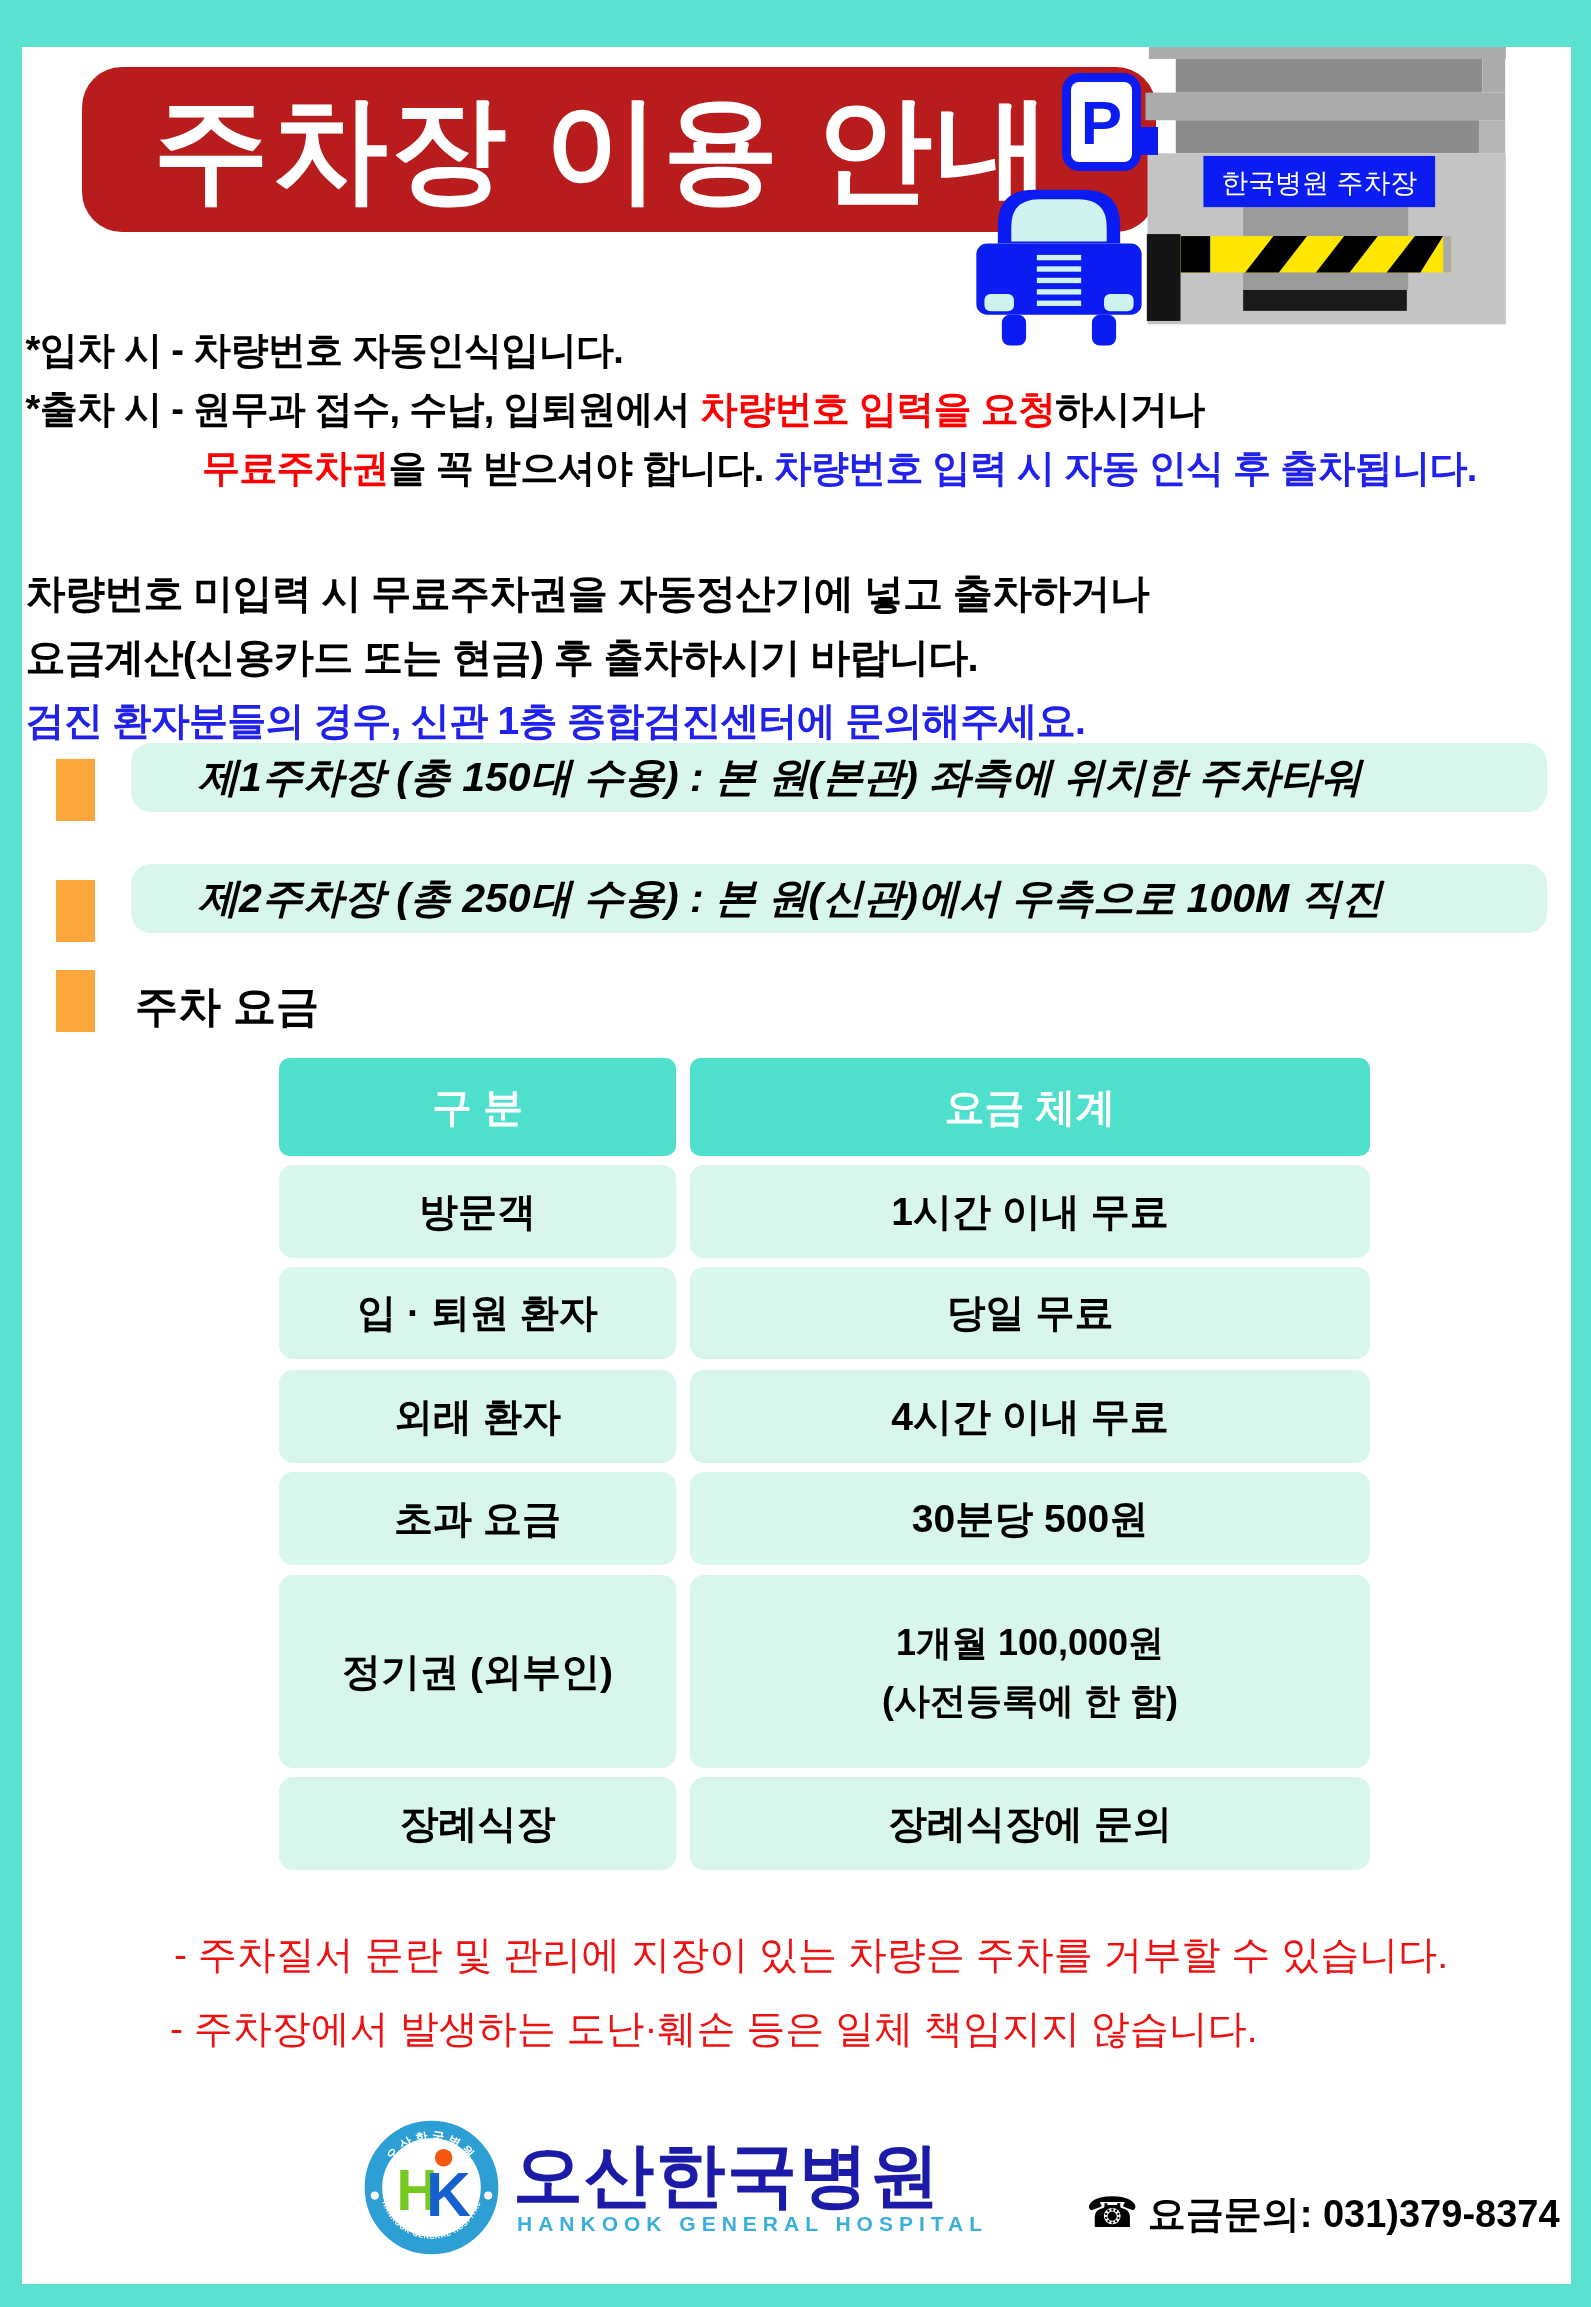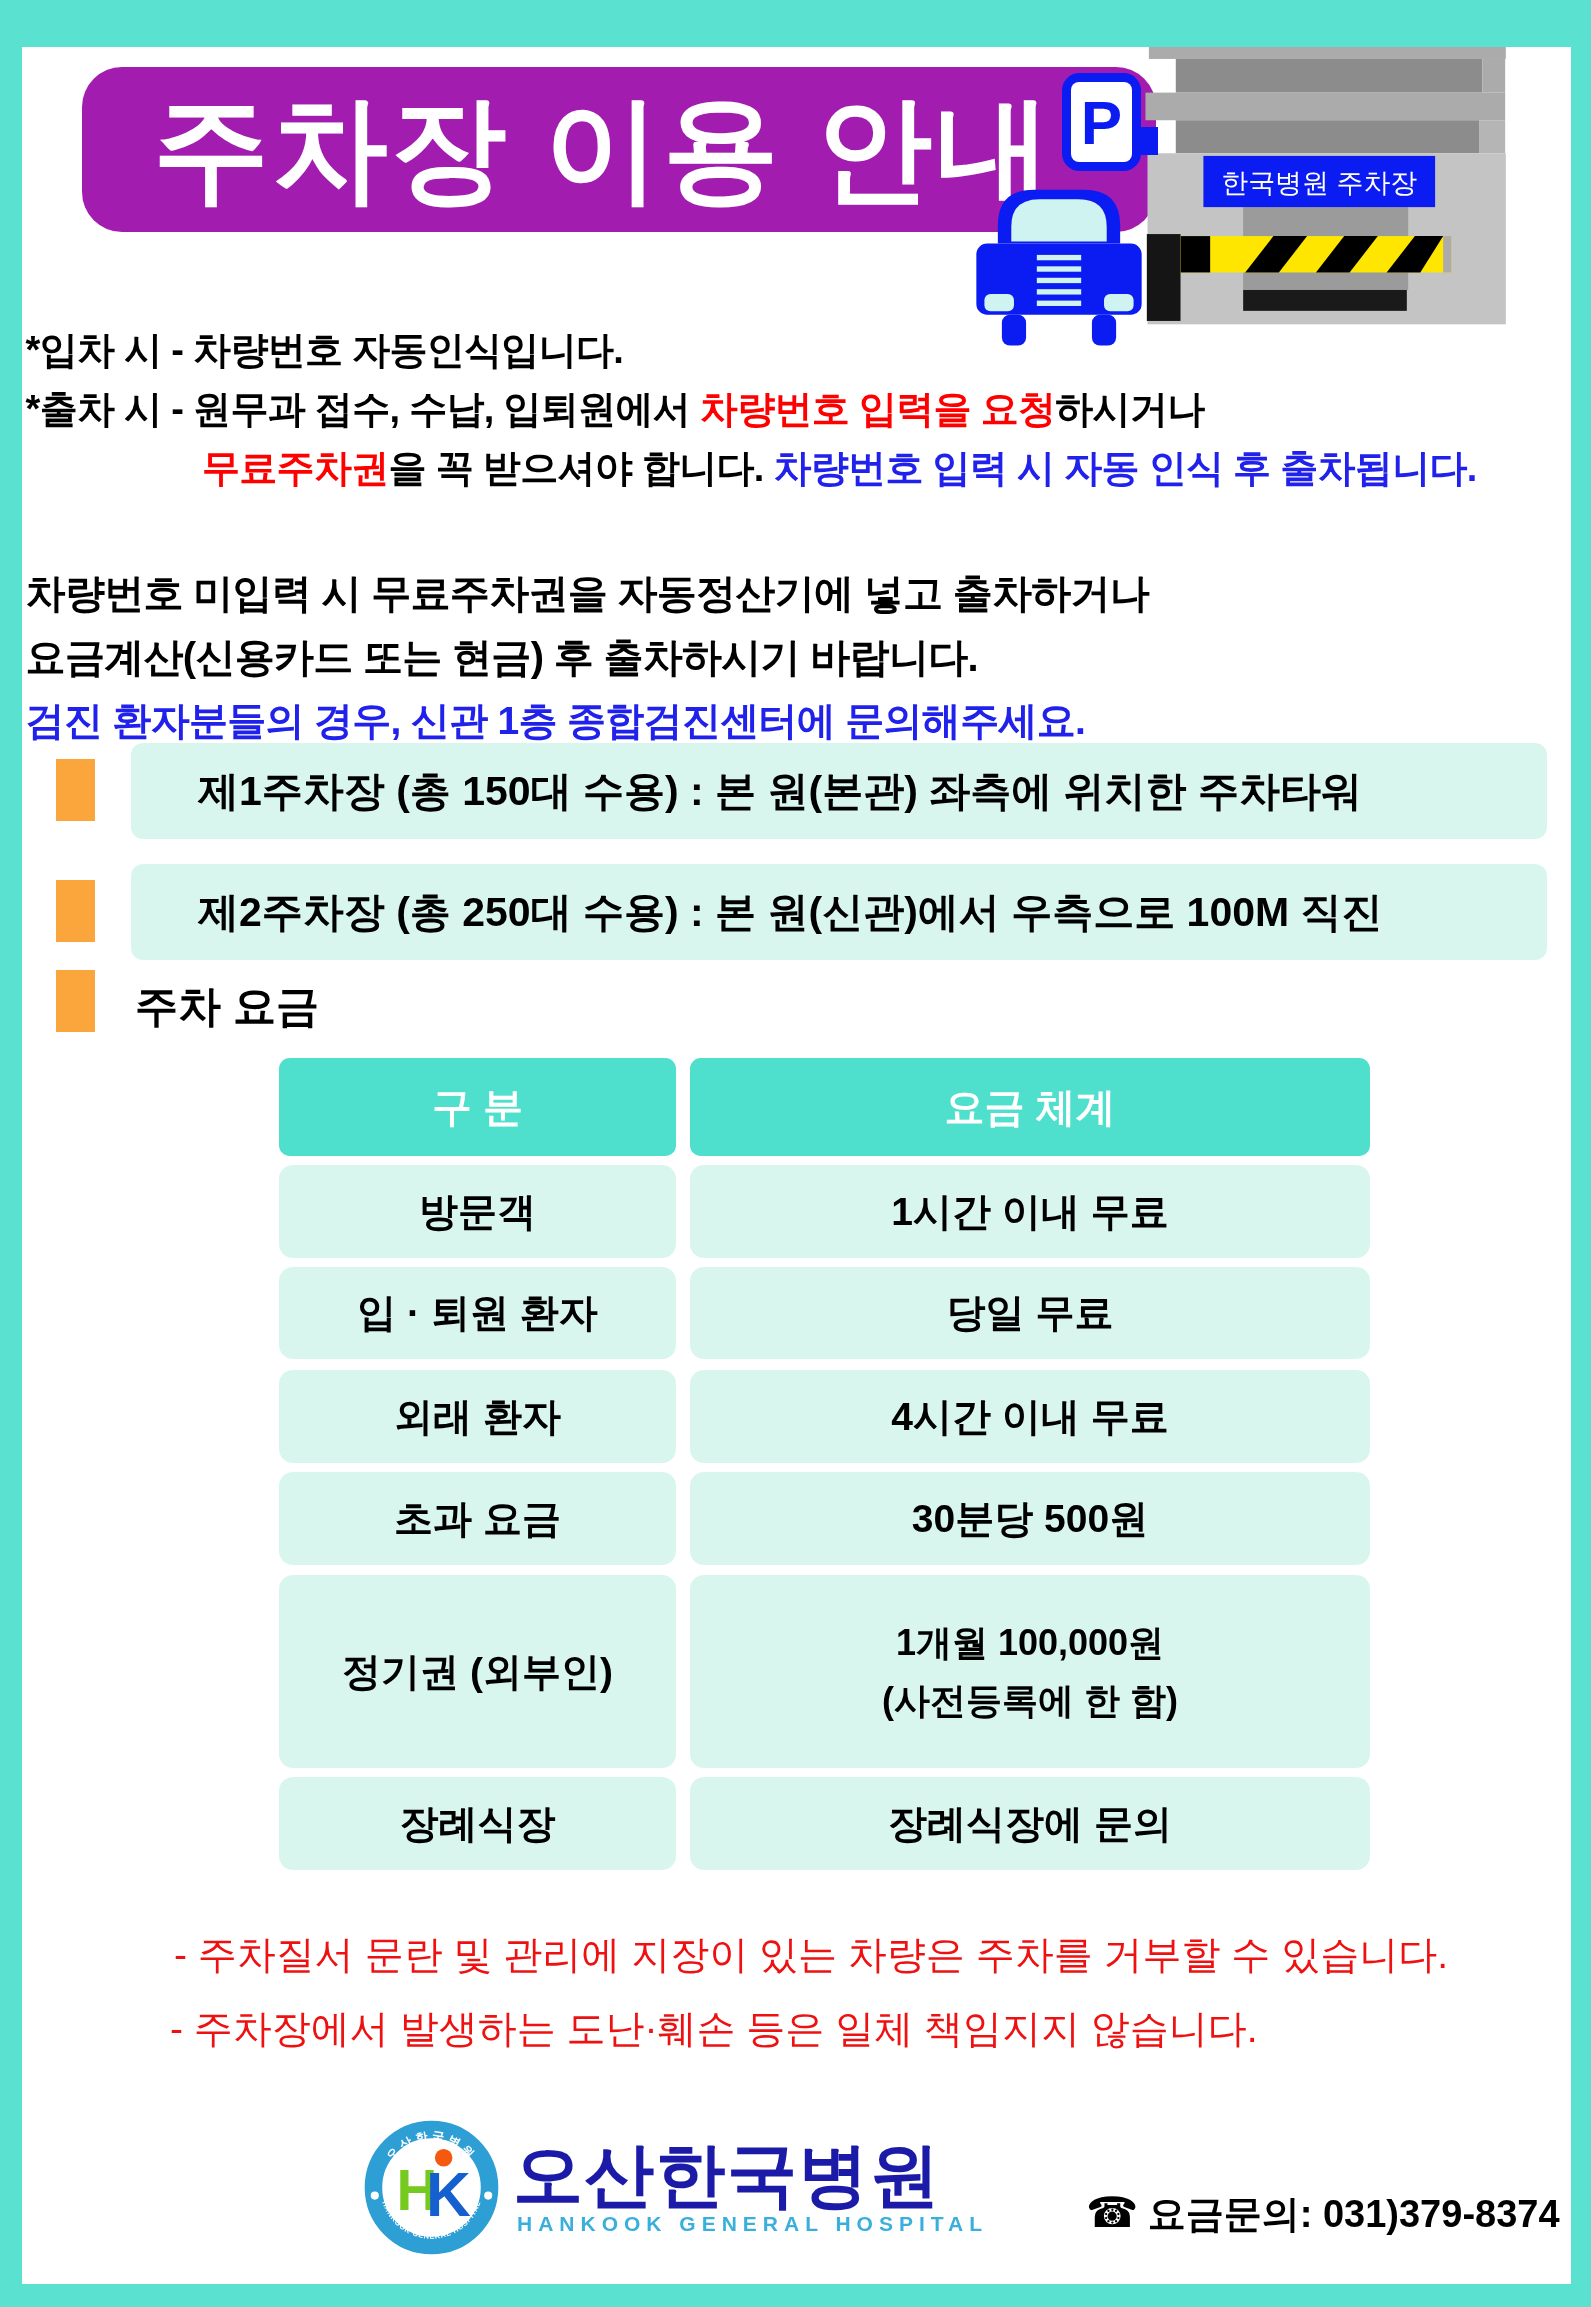--- a/index.html
+++ b/index.html
@@ -9,21 +9,21 @@
   }
   .abs{position:absolute;}
   
   .frame{background:#5BE1CF;}
   .frame-top{left:0;top:0;width:1591px;height:47px;}
   .frame-left{left:0;top:0;width:22px;height:2307px;}
   .frame-right{left:1571px;top:0;width:20px;height:2307px;}
   .frame-bottom{left:0;top:2284px;width:1591px;height:23px;}
 
   
-  .banner{left:82px;top:67px;width:1074px;height:165px;background:#a21caf;border-radius:40px;}
+  .banner{left:82px;top:67px;width:1074px;height:165px;background:#b91c1c;border-radius:40px;}
   .banner-title{
     position:absolute;left:71px;top:0;height:165px;line-height:165px;
     font-size:116px;font-weight:800;color:#ffffff;letter-spacing:2.7px;white-space:nowrap;
   }
 
   
   .p-sign{left:1062px;top:73px;width:79px;height:98px;background:#0A1CF2;border-radius:17.5px;}
   .p-sign-inner{
     position:absolute;left:8.8px;top:8.8px;right:8.8px;bottom:8.8px;background:#ffffff;border-radius:8px;
     display:flex;align-items:center;justify-content:center;
@@ -44,22 +44,22 @@
 
   .line-d{left:25.6px;top:566px;font-size:40px;}
   .line-e{left:25.6px;top:630px;font-size:40px;}
   .line-f{left:25.6px;top:694px;font-size:39px;color:#2121EC;}
 
   
   .bullet{width:39px;height:62px;background:#FAA63C;}
   .bullet-1{left:56px;top:759px;}
   .bullet-2{left:56px;top:880px;}
   .bullet-3{left:56px;top:970px;}
-  .pill{left:131px;width:1416px;height:96px;background:#D9F6EE;border-radius:12px;
-        display:flex;align-items:center;padding-left:67px;box-sizing:border-box;}
+  .pill{left:131px;width:1416px;height:69px;background:#D9F6EE;border-radius:20px;
+        display:flex;align-items:center;padding-left:67px;box-sizing:border-box;font-style:italic;}
   .pill-1{top:743px;}
   .pill-2{top:864px;}
   .pill-text{font-size:41px;font-weight:700;white-space:nowrap;}
   .fees-heading{left:135px;top:978px;font-size:43px;font-weight:700;white-space:nowrap;}
 
   
   .table{left:279px;top:1058px;width:1091px;height:815px;}
   .cell{position:absolute;display:flex;align-items:center;justify-content:center;
         text-align:center;box-sizing:border-box;}
   .cell-cat{left:0;width:397px;}

